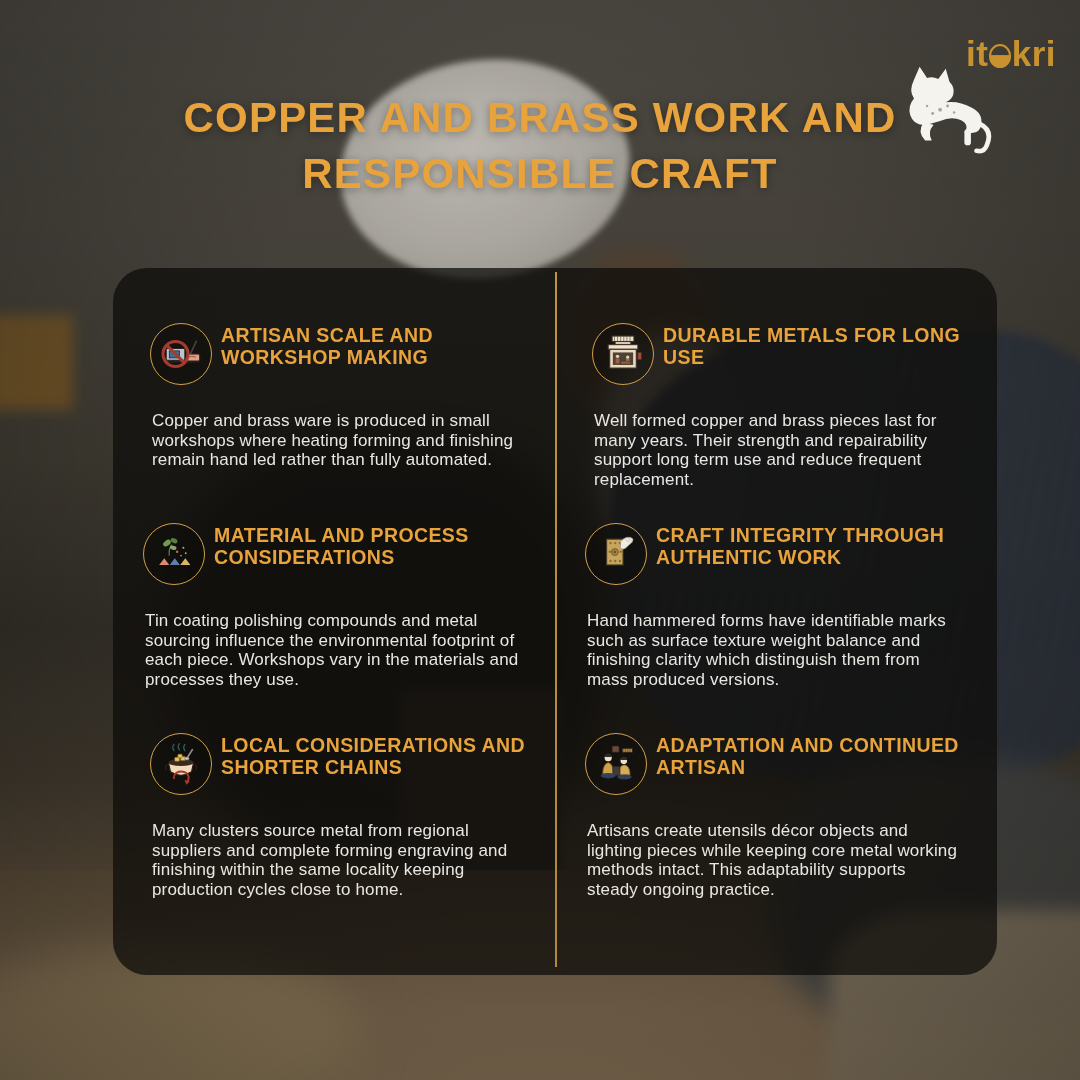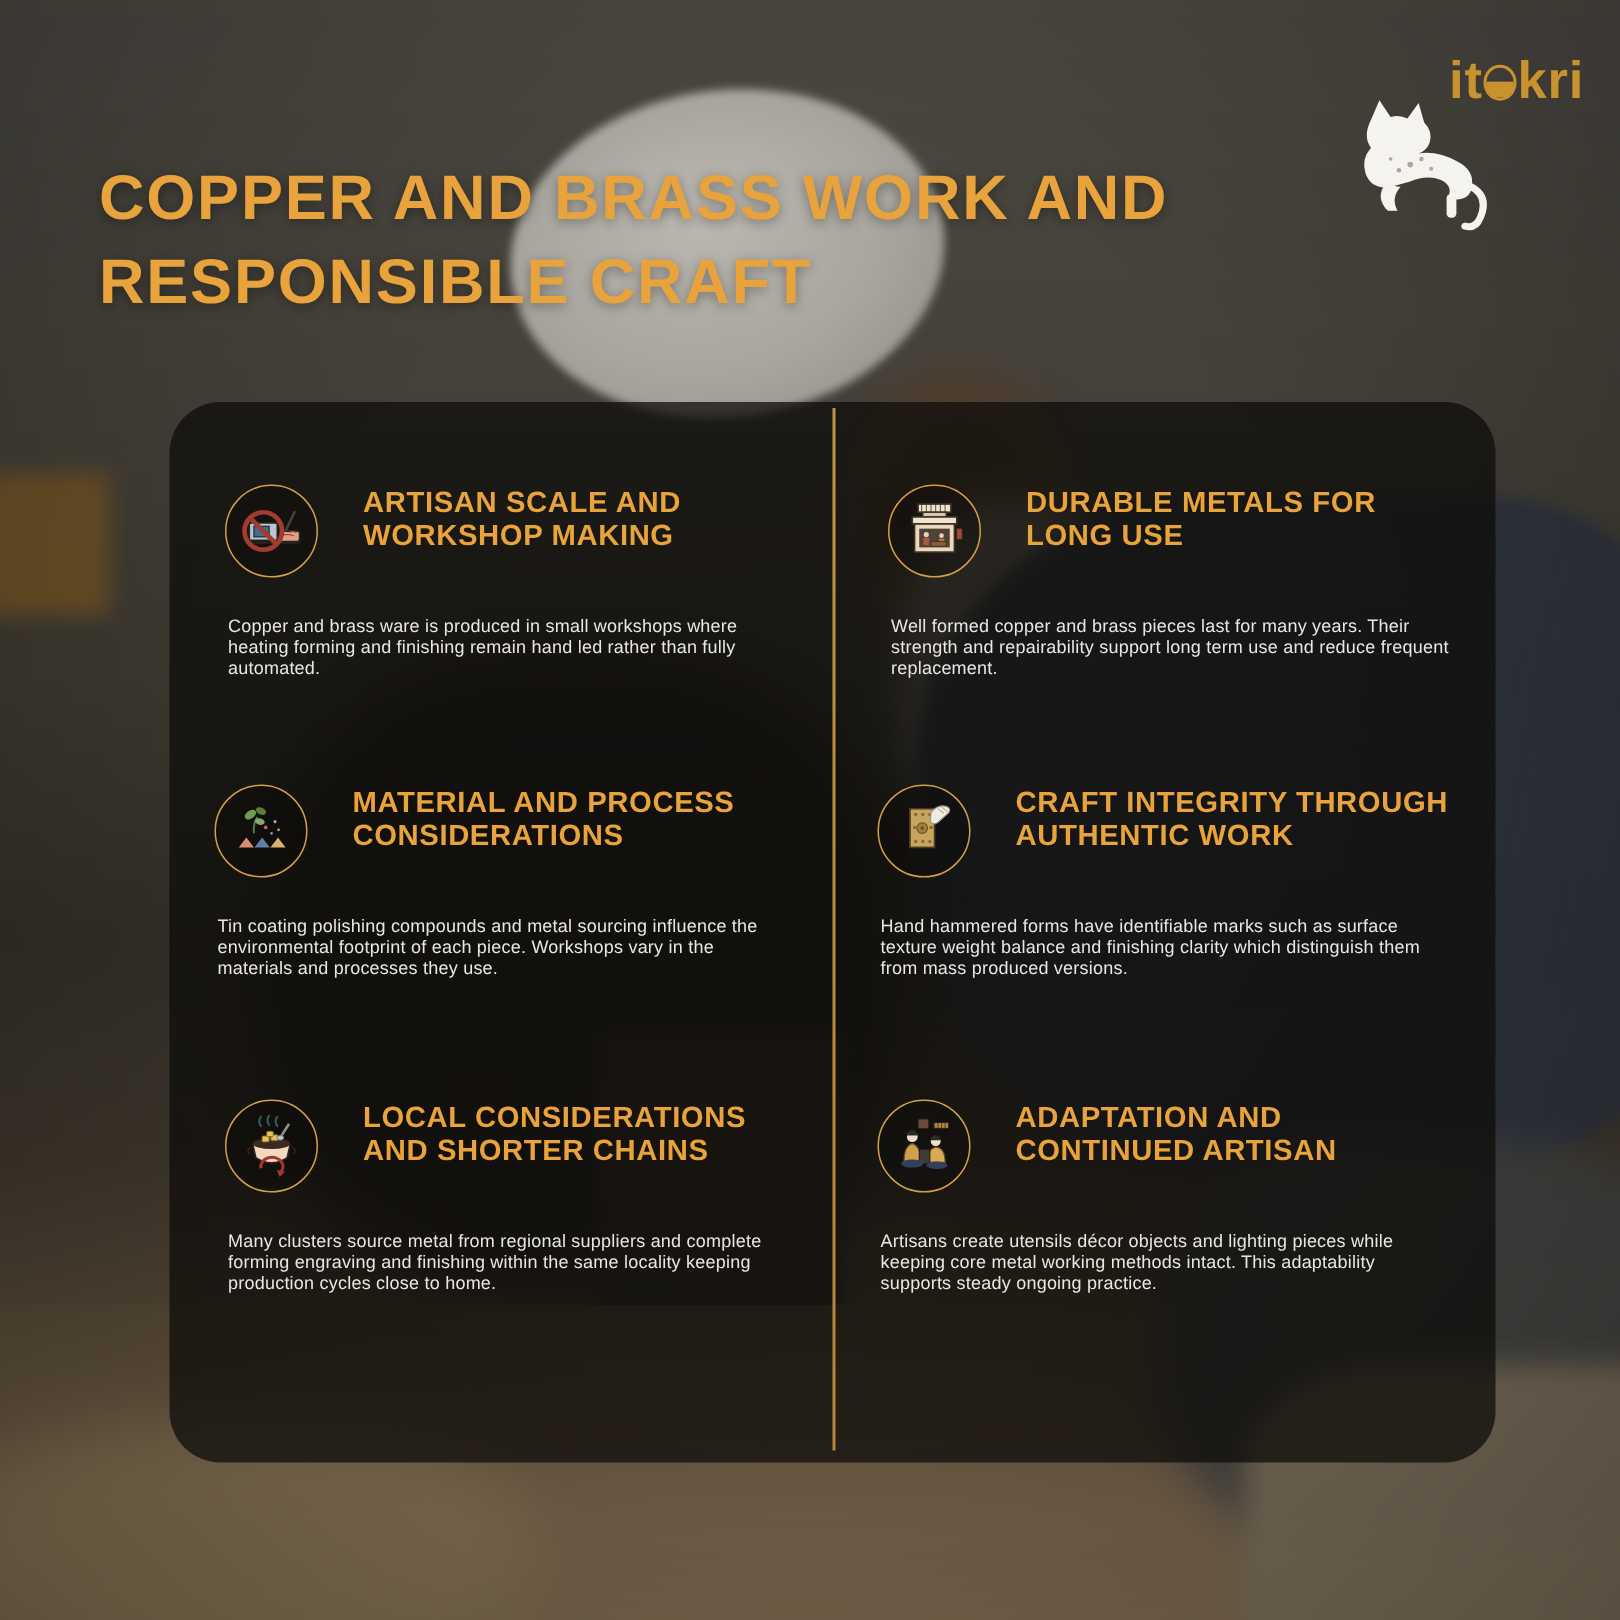--- a/index.html
+++ b/index.html
@@ -27,46 +27,46 @@
   .bg-mat{left:830px;top:910px;width:280px;height:190px;border-radius:35% 0 0 0;background:#8f8068;filter:blur(9px);opacity:.95;}
   .bg-vignette{inset:0;background:radial-gradient(ellipse at 50% 42%,rgba(0,0,0,0) 40%,rgba(0,0,0,.28) 100%),linear-gradient(rgba(0,0,0,.14),rgba(0,0,0,.14));}
   
   .logo{position:absolute;top:34px;right:22px;width:172px;height:130px;}
   .brand{position:absolute;right:2px;top:2px;color:#c8922f;font-weight:bold;font-size:35px;letter-spacing:.5px;line-height:1;}
   .pot-o{display:inline-block;width:.52em;height:.56em;border:.075em solid currentColor;border-radius:50%;
     background:linear-gradient(to bottom,transparent 46%,currentColor 46%);transform:translateY(.06em);margin:0 .015em;}
   .cat{position:absolute;left:0;top:24px;}
   
   .title{
-    position:absolute;top:104px;left:0;width:100%;padding:0 66px;box-sizing:border-box;
-    text-align:left;color:#e8a33c;font-size:42px;font-weight:bold;letter-spacing:1.2px;
+    position:absolute;top:90px;left:0;width:100%;padding:0 45px;box-sizing:border-box;
+    text-align:center;color:#e8a33c;font-size:42px;font-weight:bold;letter-spacing:1.2px;
     line-height:1.33;margin:0;text-shadow:0 2px 8px rgba(0,0,0,.35);
   }
   
   .panel{
     position:absolute;left:113px;top:268px;width:884px;height:707px;border-radius:34px;
     background:rgba(13,12,10,.74);box-sizing:border-box;
     display:grid;grid-template-columns:1fr 1fr;grid-template-rows:200px 210px 1fr;
     padding-top:55px;
   }
   .divider{position:absolute;left:50%;top:4px;bottom:8px;width:2px;background:linear-gradient(#c79a44,#b98d3c);opacity:.95;}
   .card{box-sizing:border-box;}
   .card.left{padding-left:37px;padding-right:26px;}
   .card.right{padding-left:30px;padding-right:24px;}
-  .card-head{display:flex;align-items:flex-start;gap:30px;}
+  .card-head{display:flex;align-items:flex-start;gap:9px;}
   .icon-circle{
     flex:0 0 auto;width:62px;height:62px;border-radius:50%;border:1.6px solid #d2a049;
     display:flex;align-items:center;justify-content:center;background:rgba(0,0,0,.22);box-sizing:border-box;
   }
   .card h2{
     margin:0;padding-top:2px;color:#e8a33c;font-size:19.5px;font-weight:bold;
     letter-spacing:.4px;line-height:1.12;max-width:305px;
   }
   .card p{
-    margin:26px 0 0 2px;color:#e9e7e2;font-size:12px;line-height:1.16;
+    margin:26px 0 0 2px;color:#e9e7e2;font-size:17px;line-height:1.16;
     letter-spacing:.15px;max-width:374px;
   }
 </style>
 </head>
 <body>
 
 <div class="canvas">
 
   <div class="bg">
     <div class="bg-wall"></div>

